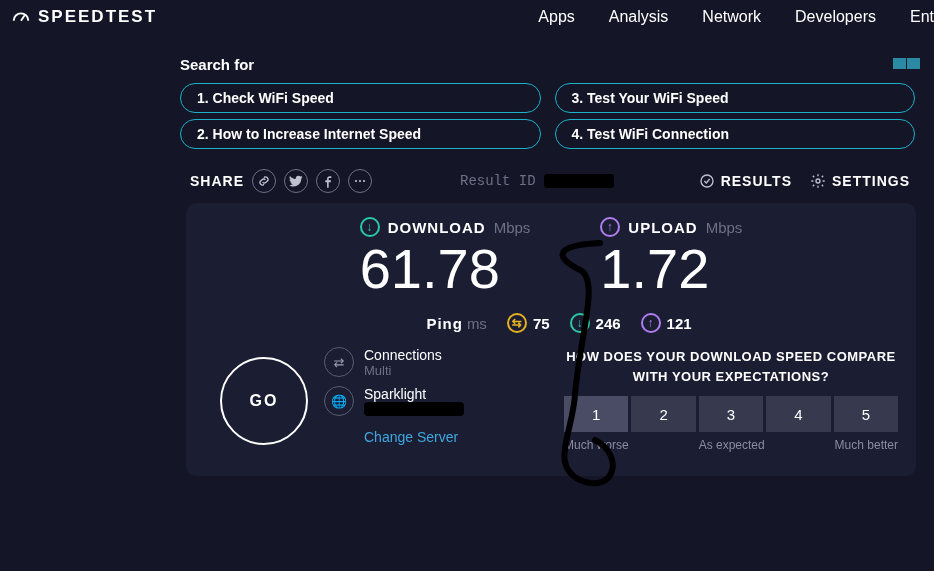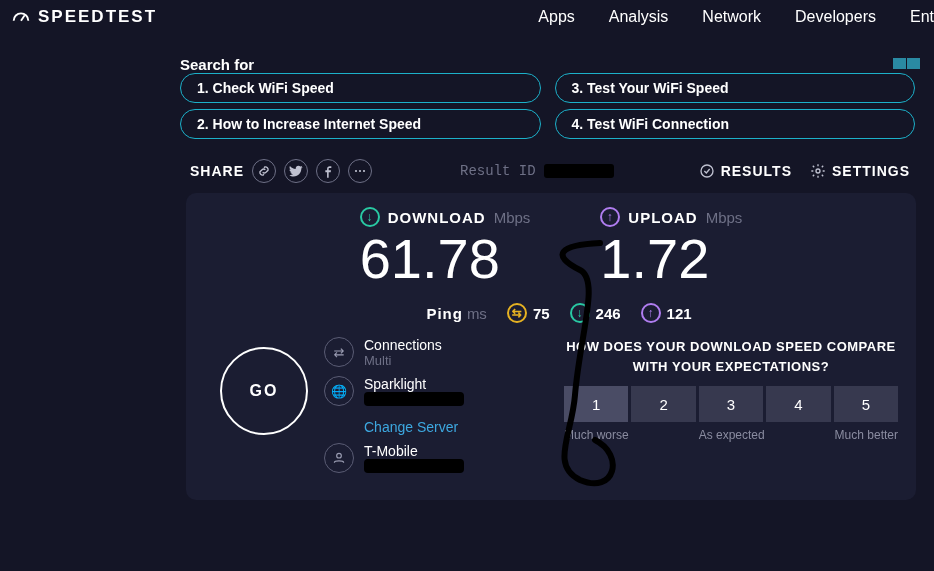--- a/index.html
+++ b/index.html
@@ -35,21 +35,21 @@
   }
   .nav span { cursor: pointer; white-space: nowrap; }
 
   .searchbox {
     margin: 22px 0 0 180px;
     width: 735px;
   }
   .search-title {
     font-size: 15px;
     font-weight: 600;
-    margin-bottom: 0;
+    margin-bottom: 10px;
   }
   .search-grid {
     display: grid;
     grid-template-columns: 1fr 1fr;
     gap: 6px 14px;
   }
   .search-pill {
     border: 1px solid #1cb0c9;
     border-radius: 18px;
     padding: 6px 16px;
@@ -302,32 +302,20 @@
         </span>
       </div>
       <div class="info-row">
         <span class="ic">🌐</span>
         <span class="txt">
           <div class="t">Sparklight</div>
           <div><span class="redact2"></span></div>
         </span>
       </div>
       <div class="change">Change Server</div>
-      <div class="info-row">
-        <span class="ic">
-          <svg width="14" height="14" viewBox="0 0 24 24">
-              <circle cx="12" cy="8" r="4" fill="none" stroke="#9a9cb2" stroke-width="2"></circle>
-              <path d="M4 20c0-4 16-4 16 0" fill="none" stroke="#9a9cb2" stroke-width="2"></path>
-            </svg>
-        </span>
-        <span class="txt">
-          <div class="t">T-Mobile</div>
-          <div><span class="redact2"></span></div>
-        </span>
-      </div>
     </div>
 
     <div class="survey">
       <div class="survey-q">HOW DOES YOUR DOWNLOAD SPEED COMPARE WITH YOUR EXPECTATIONS?</div>
       <div class="scale">
         <div class="cell sel">1</div>
         <div class="cell">2</div>
         <div class="cell">3</div>
         <div class="cell">4</div>
         <div class="cell">5</div>

